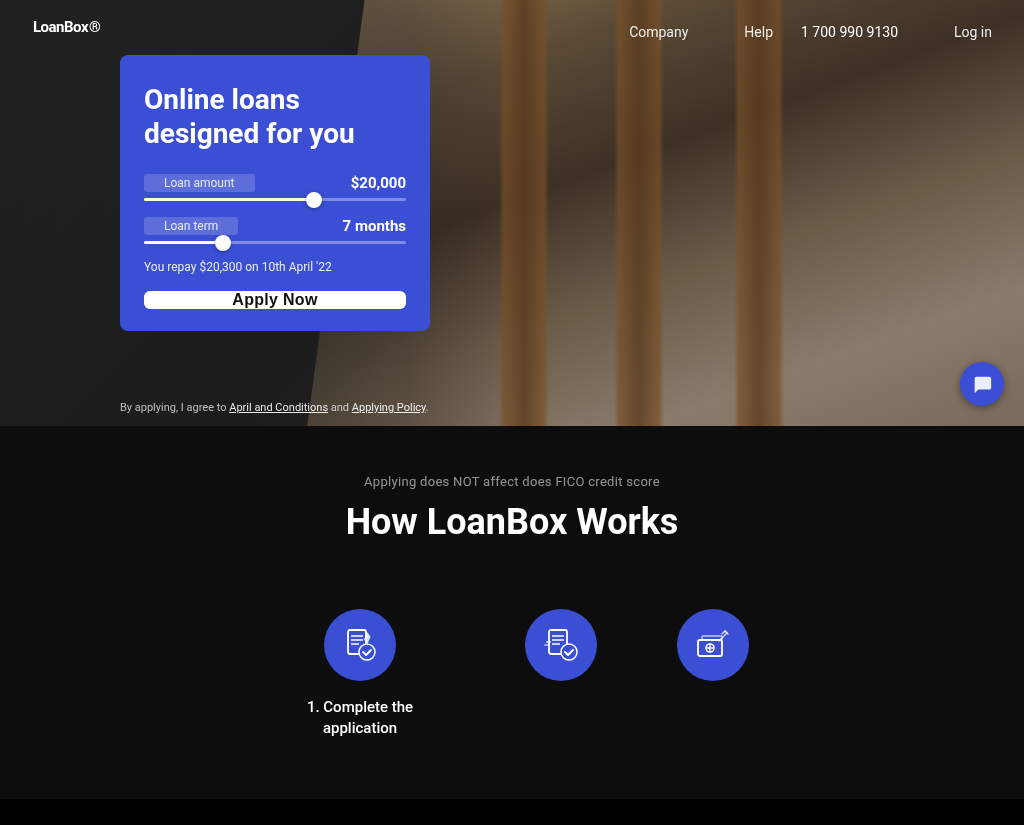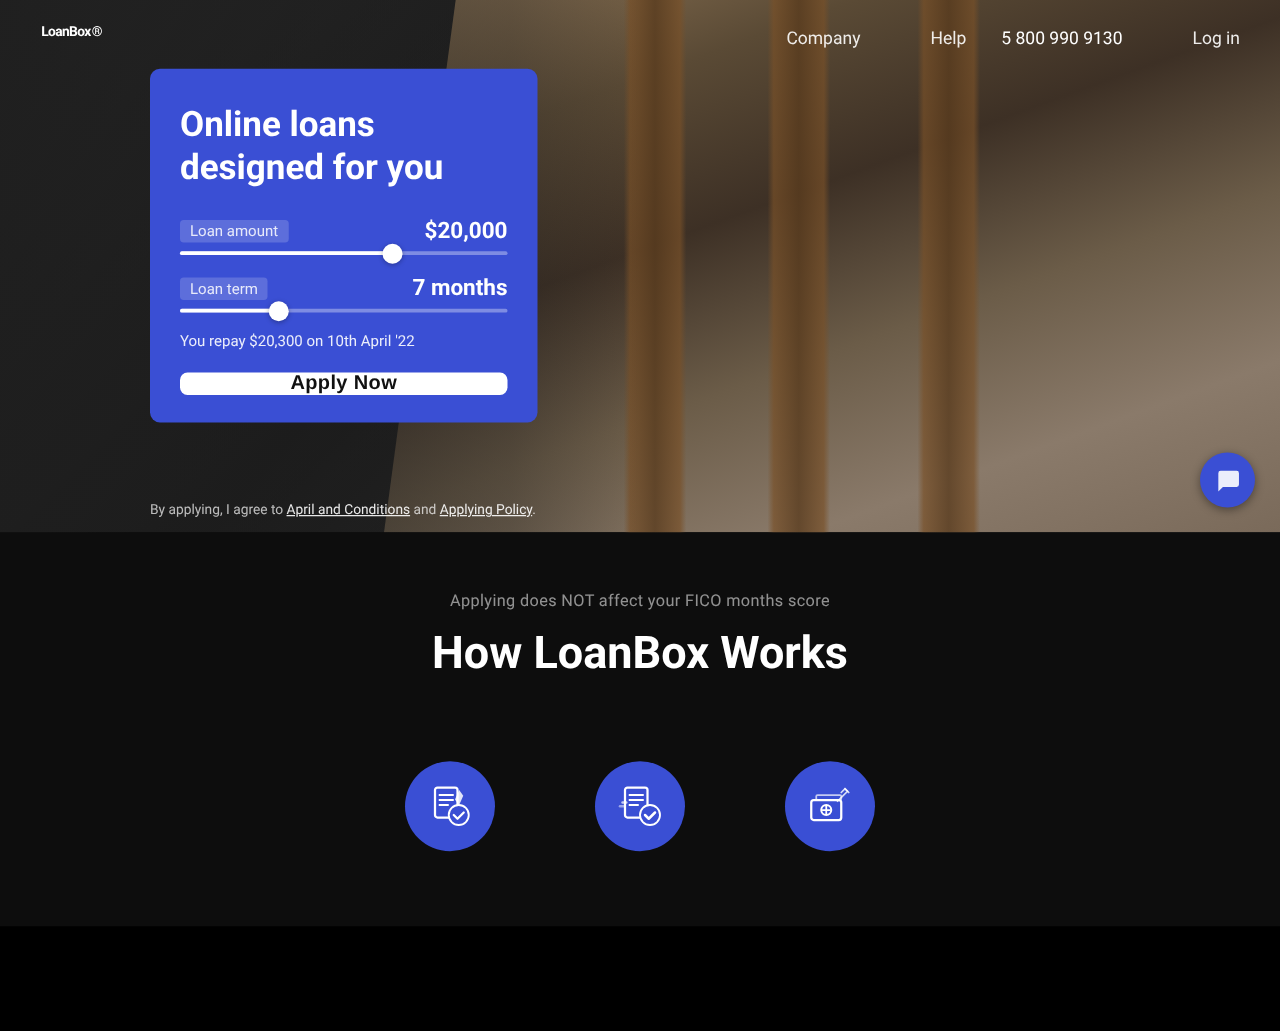--- a/index.html
+++ b/index.html
@@ -15,21 +15,21 @@
       justify-content: space-between;
       padding: 18px 32px;
       background: transparent;
     }
     .logo {
       color: #fff;
       font-size: 22px;
       font-weight: 700;
       letter-spacing: -0.5px;
     }
-    .logo span { font-size: 11px; vertical-align: super; margin-left: 1px; }
+    .logo span { font-size: 15px; vertical-align: super; margin-left: 1px; }
     .nav {
       display: flex;
       align-items: center;
       gap: 28px;
     }
     .nav a {
       color: #fff;
       text-decoration: none;
       font-size: 14px;
       opacity: 0.9;
@@ -100,25 +100,25 @@
     .loan-label-row {
       display: flex;
       justify-content: space-between;
       align-items: center;
       margin-bottom: 6px;
     }
     .loan-label {
       font-size: 12px;
       color: rgba(255,255,255,0.85);
       background: rgba(255,255,255,0.18);
-      padding: 2px 8px;
+      padding: 2px 20px;
       border-radius: 3px;
     }
     .loan-value {
-      font-size: 18px;
+      font-size: 15px;
       font-weight: 700;
       color: #fff;
     }
     .slider-track {
       position: relative;
       width: 100%;
       height: 3px;
       background: rgba(255,255,255,0.35);
       border-radius: 2px;
       margin-top: 4px;
@@ -242,21 +242,21 @@
 </head>
 <body>
 
 <div class="header">
   <div class="logo">
     <span>LoanBox</span><span>®</span>
   </div>
   <nav class="nav">
     <a href="#">Company</a>
     <a href="#">Help</a>
-    <span class="phone">5 800 990 9130</span>
+    <span class="phone">1 700 990 9130</span>
     <a href="#">Log in</a>
   </nav>
 </div>
 
 <div class="hero">
   <div class="hero-bg"></div>
   <div class="hero-photo"></div>
   <div class="hero-columns"></div>
   <div class="hero-overlay"></div>
 
@@ -298,37 +298,40 @@
   </div>
 
   <div class="chat-btn">
     <svg width="22" height="22" viewBox="0 0 24 24" fill="none" xmlns="http://www.w3.org/2000/svg">
       <path d="M4 4h16a2 2 0 012 2v10a2 2 0 01-2 2H8l-4 4V6a2 2 0 012-2z" fill="white" opacity="0.9"></path>
     </svg>
   </div>
 </div>
 
 <div class="how-section">
-  <p class="how-subtitle">Applying does NOT affect your FICO months score</p>
+  <p class="how-subtitle">Applying does NOT affect does FICO credit score</p>
   <h2 class="how-title">How LoanBox Works</h2>
 
   <div class="steps">
 
     <div class="step">
       <div class="step-icon">
         <svg viewBox="0 0 38 38" fill="none" xmlns="http://www.w3.org/2000/svg">
           <rect x="7" y="4" width="18" height="24" rx="2" stroke="white" stroke-width="1.8" fill="none"></rect>
           <line x1="10" y1="10" x2="22" y2="10" stroke="white" stroke-width="1.5"></line>
           <line x1="10" y1="14" x2="22" y2="14" stroke="white" stroke-width="1.5"></line>
           <line x1="10" y1="18" x2="18" y2="18" stroke="white" stroke-width="1.5"></line>
           <circle cx="26" cy="26" r="8" fill="#3a4fd4" stroke="white" stroke-width="1.5"></circle>
           <path d="M22 26l3 3 5-5" stroke="white" stroke-width="1.8" stroke-linecap="round" stroke-linejoin="round"></path>
           <path d="M28 8l4 4-2 8-4-4 2-8z" fill="rgba(255,255,255,0.85)" transform="translate(-2, -2) rotate(10, 28, 10)"></path>
         </svg>
       </div>
+      <p class="step-label">
+        <span>1.</span> <span>Complete the application</span>
+      </p>
     </div>
 
     <div class="step">
       <div class="step-icon">
         <svg viewBox="0 0 38 38" fill="none" xmlns="http://www.w3.org/2000/svg">
           <rect x="7" y="4" width="18" height="24" rx="2" stroke="white" stroke-width="1.8" fill="none"></rect>
           <line x1="10" y1="10" x2="22" y2="10" stroke="white" stroke-width="1.5"></line>
           <line x1="10" y1="14" x2="22" y2="14" stroke="white" stroke-width="1.5"></line>
           <line x1="10" y1="18" x2="18" y2="18" stroke="white" stroke-width="1.5"></line>
           <circle cx="27" cy="26" r="8" fill="#3a4fd4" stroke="white" stroke-width="1.5"></circle>

